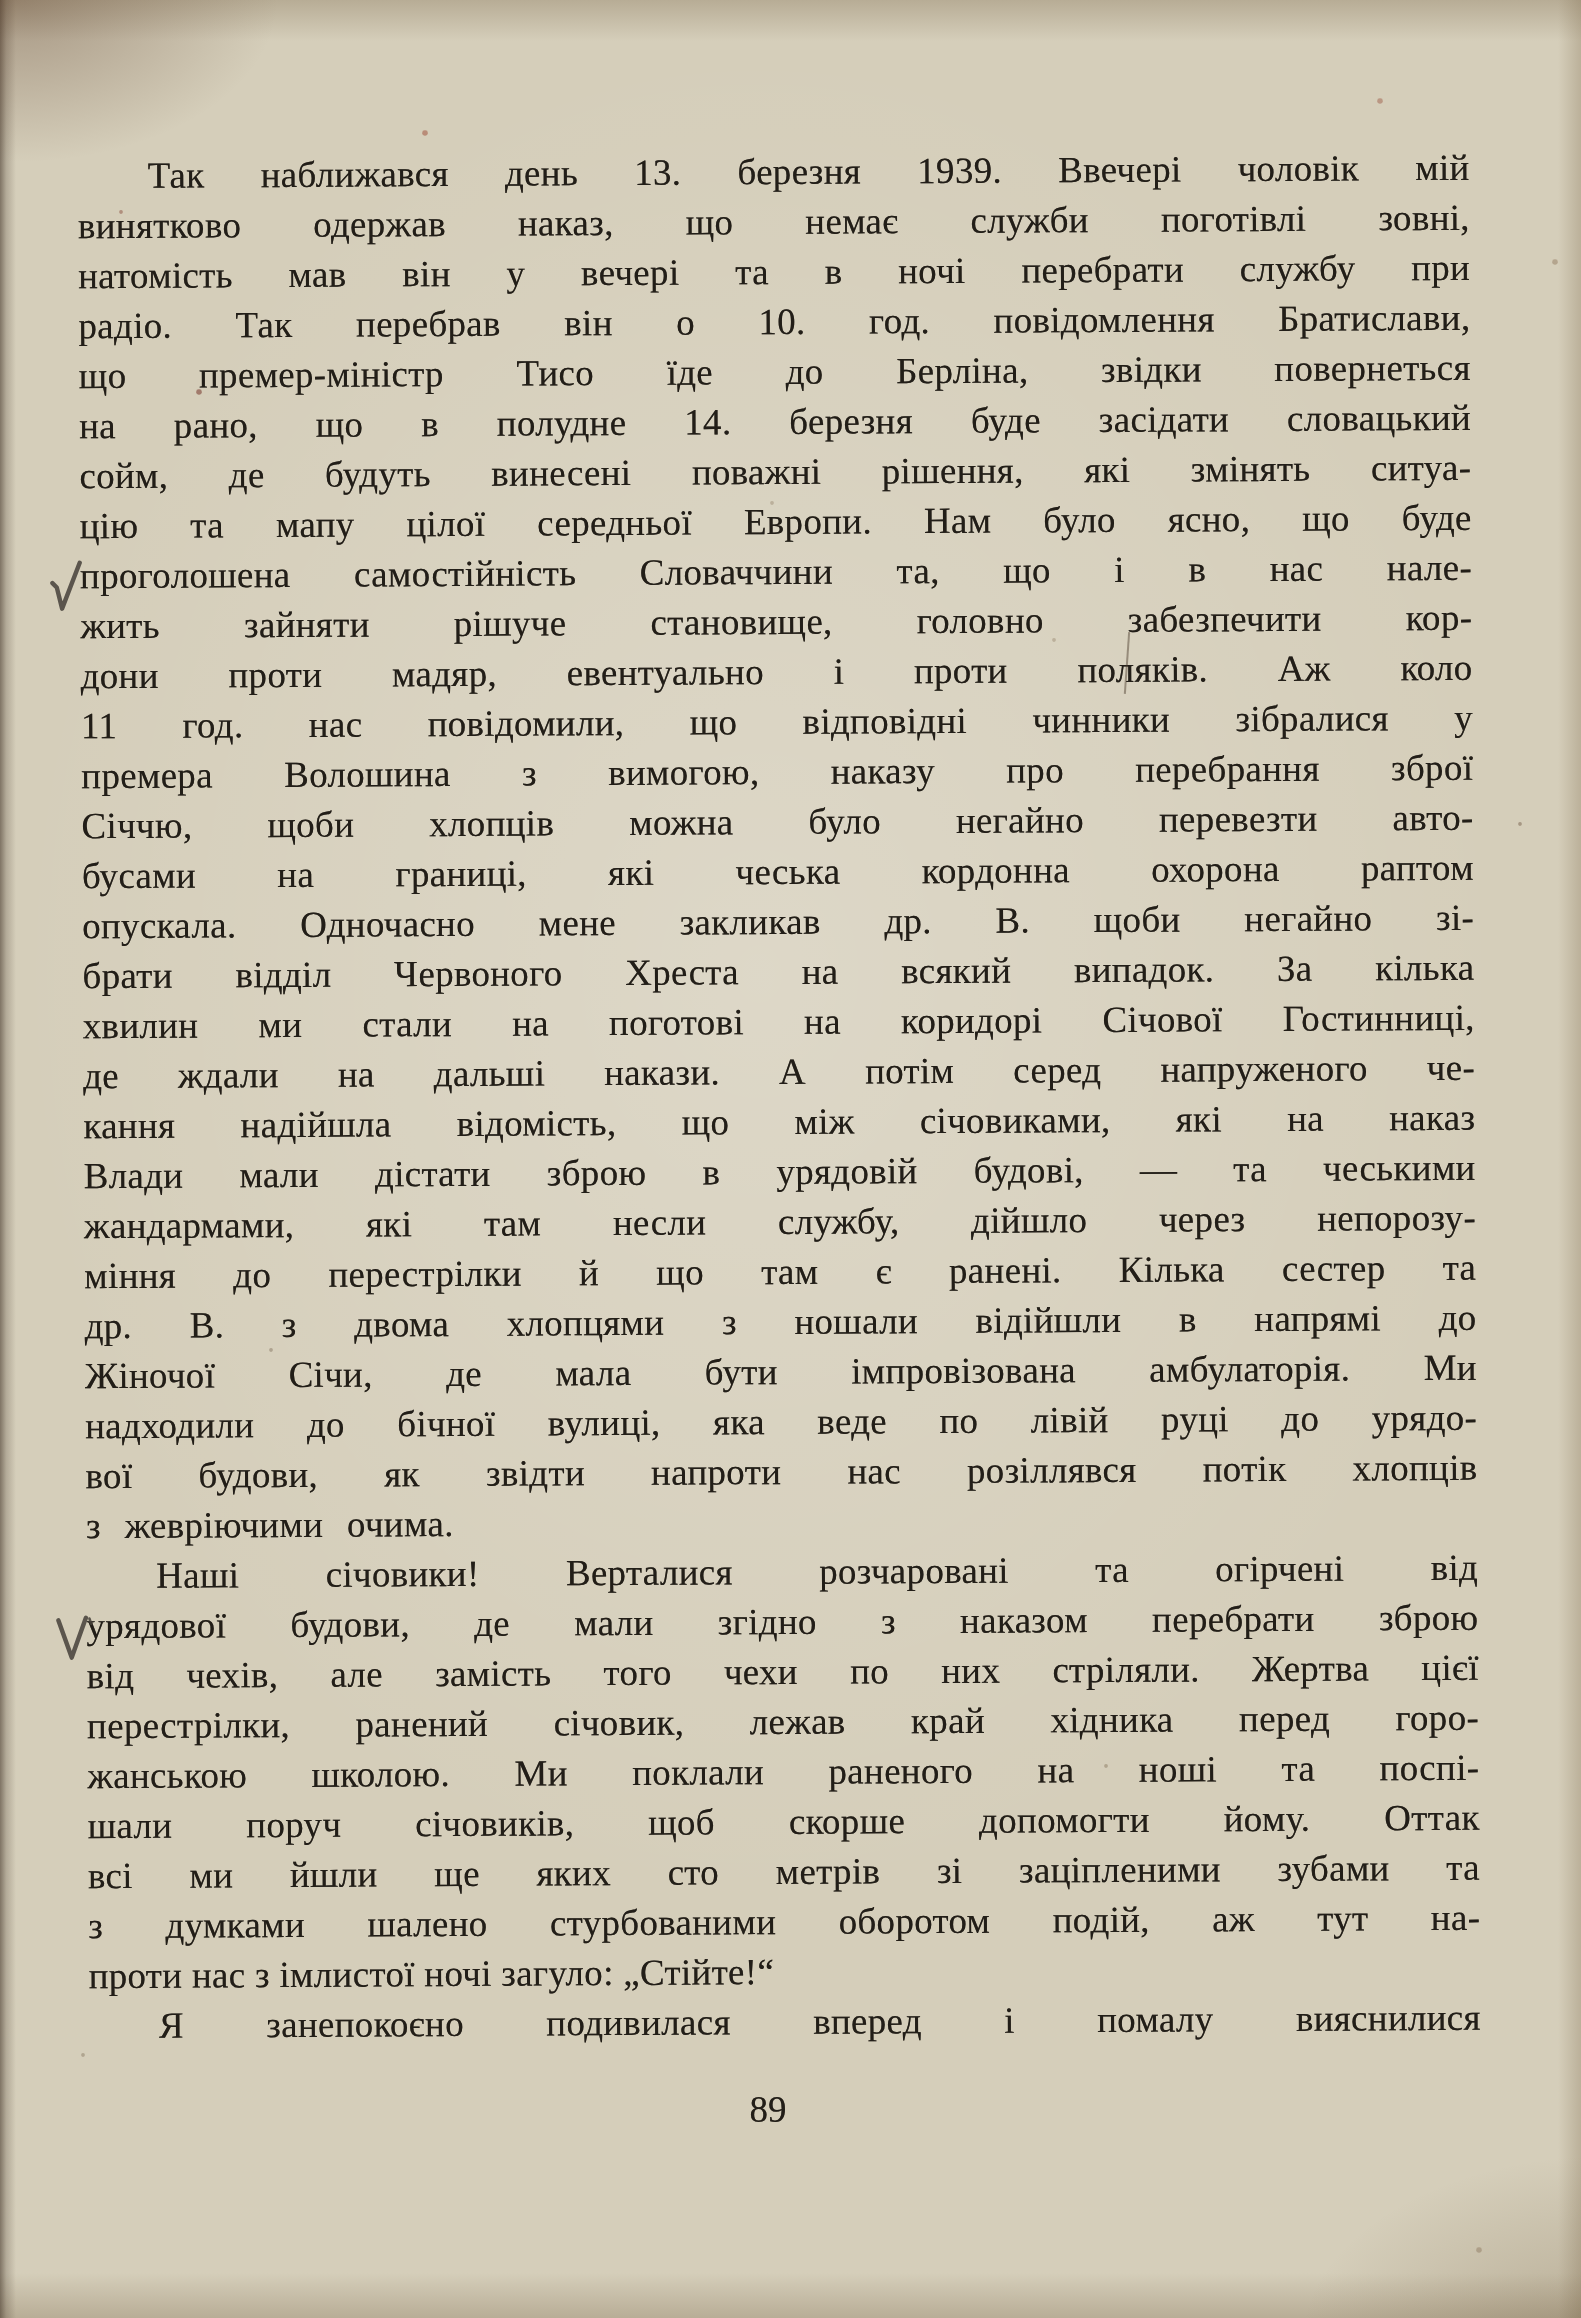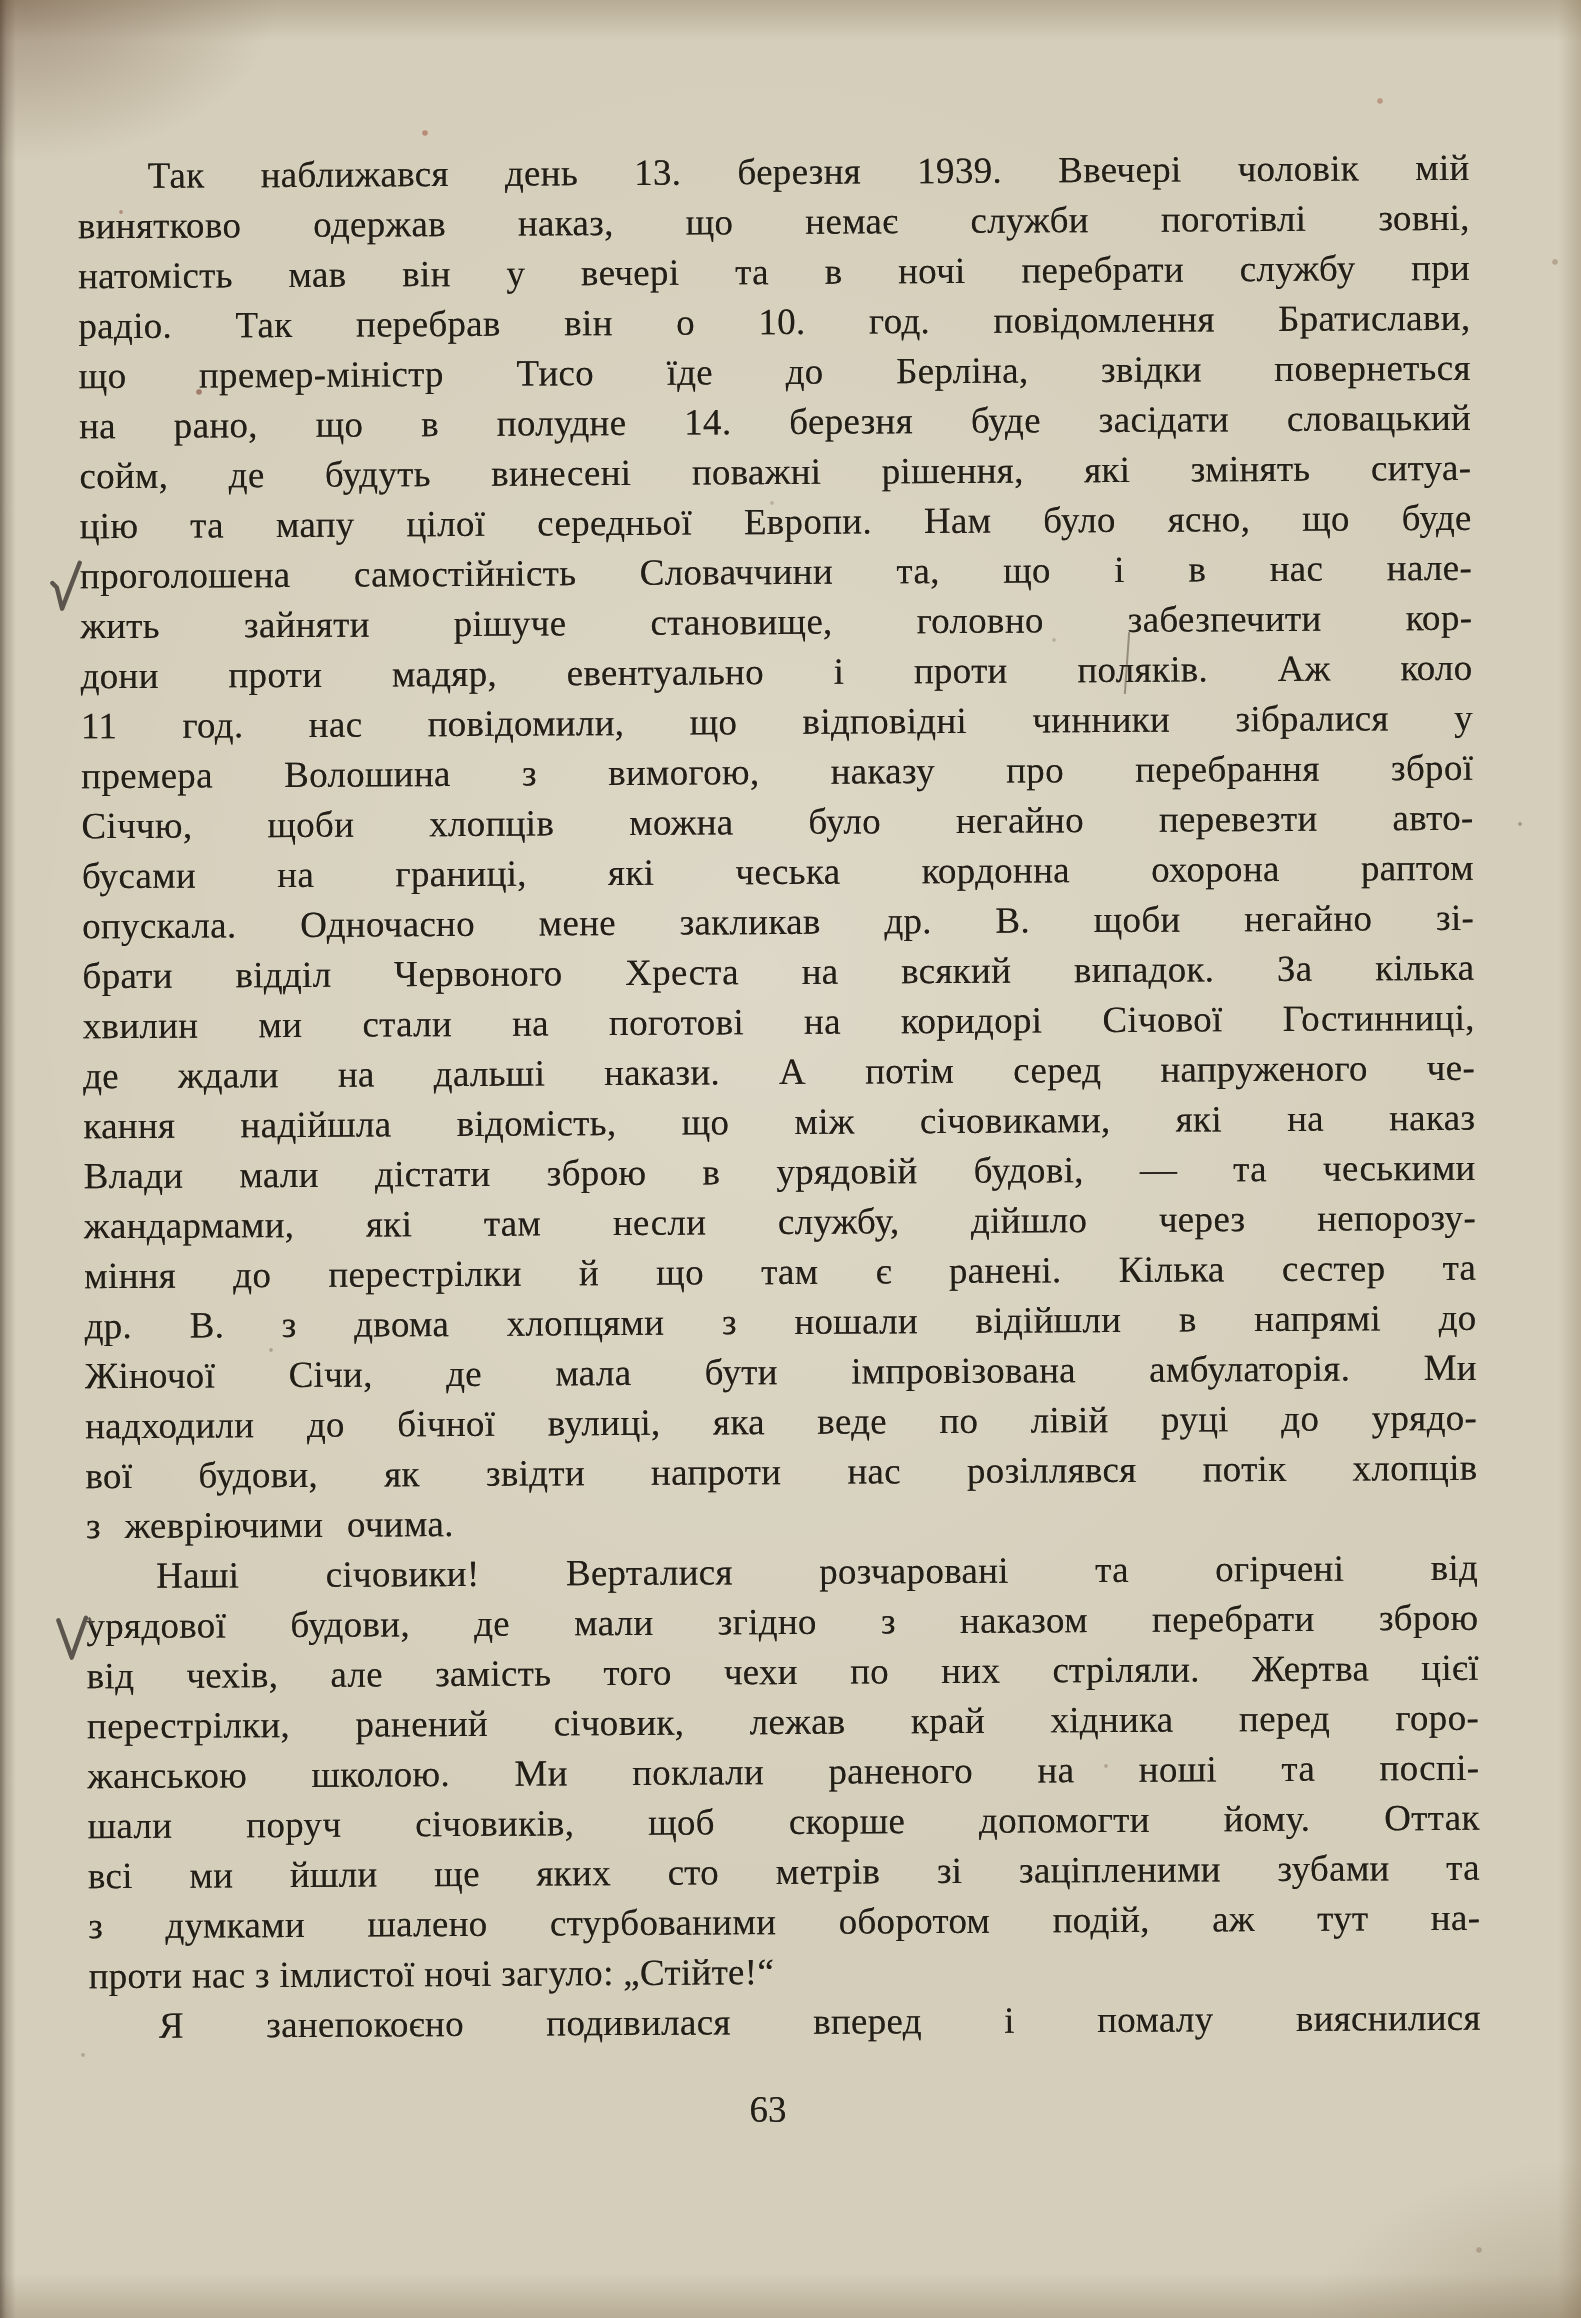--- a/index.html
+++ b/index.html
@@ -118,18 +118,18 @@
 
   <svg class="check check-1" width="37" height="61" viewBox="0 0 42 68">
     <path d="M5 29 L10 34 L16 58 L36 6" fill="none" stroke="#46413a" stroke-width="5" stroke-linecap="round" stroke-linejoin="round"></path>
   </svg>
 
   <svg class="check check-2" width="39" height="48" viewBox="0 0 44 54">
     <path d="M5 6 L20 48 L36 3" fill="none" stroke="#46413a" stroke-width="5" stroke-linecap="round" stroke-linejoin="round"></path>
     <path d="M40 4 L42 10" fill="none" stroke="#46413a" stroke-width="3" stroke-linecap="round"></path>
   </svg>
 
-  <div class="page-number">63</div>
+  <div class="page-number">89</div>
 
   <div class="specks"></div>
   <div class="fiber"></div>
 </div>
 
 
 </body></html>

